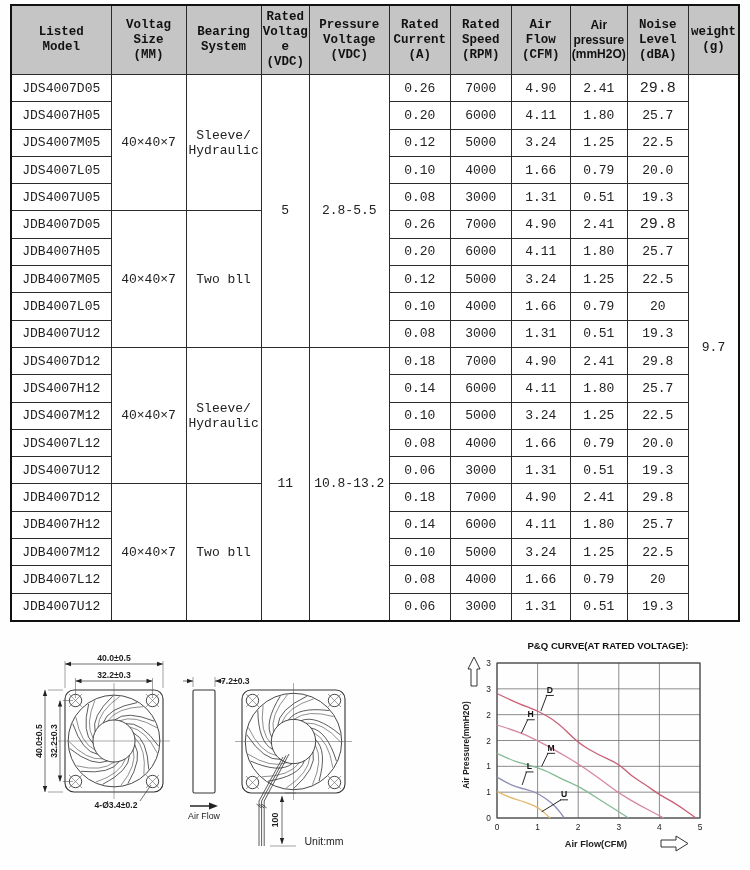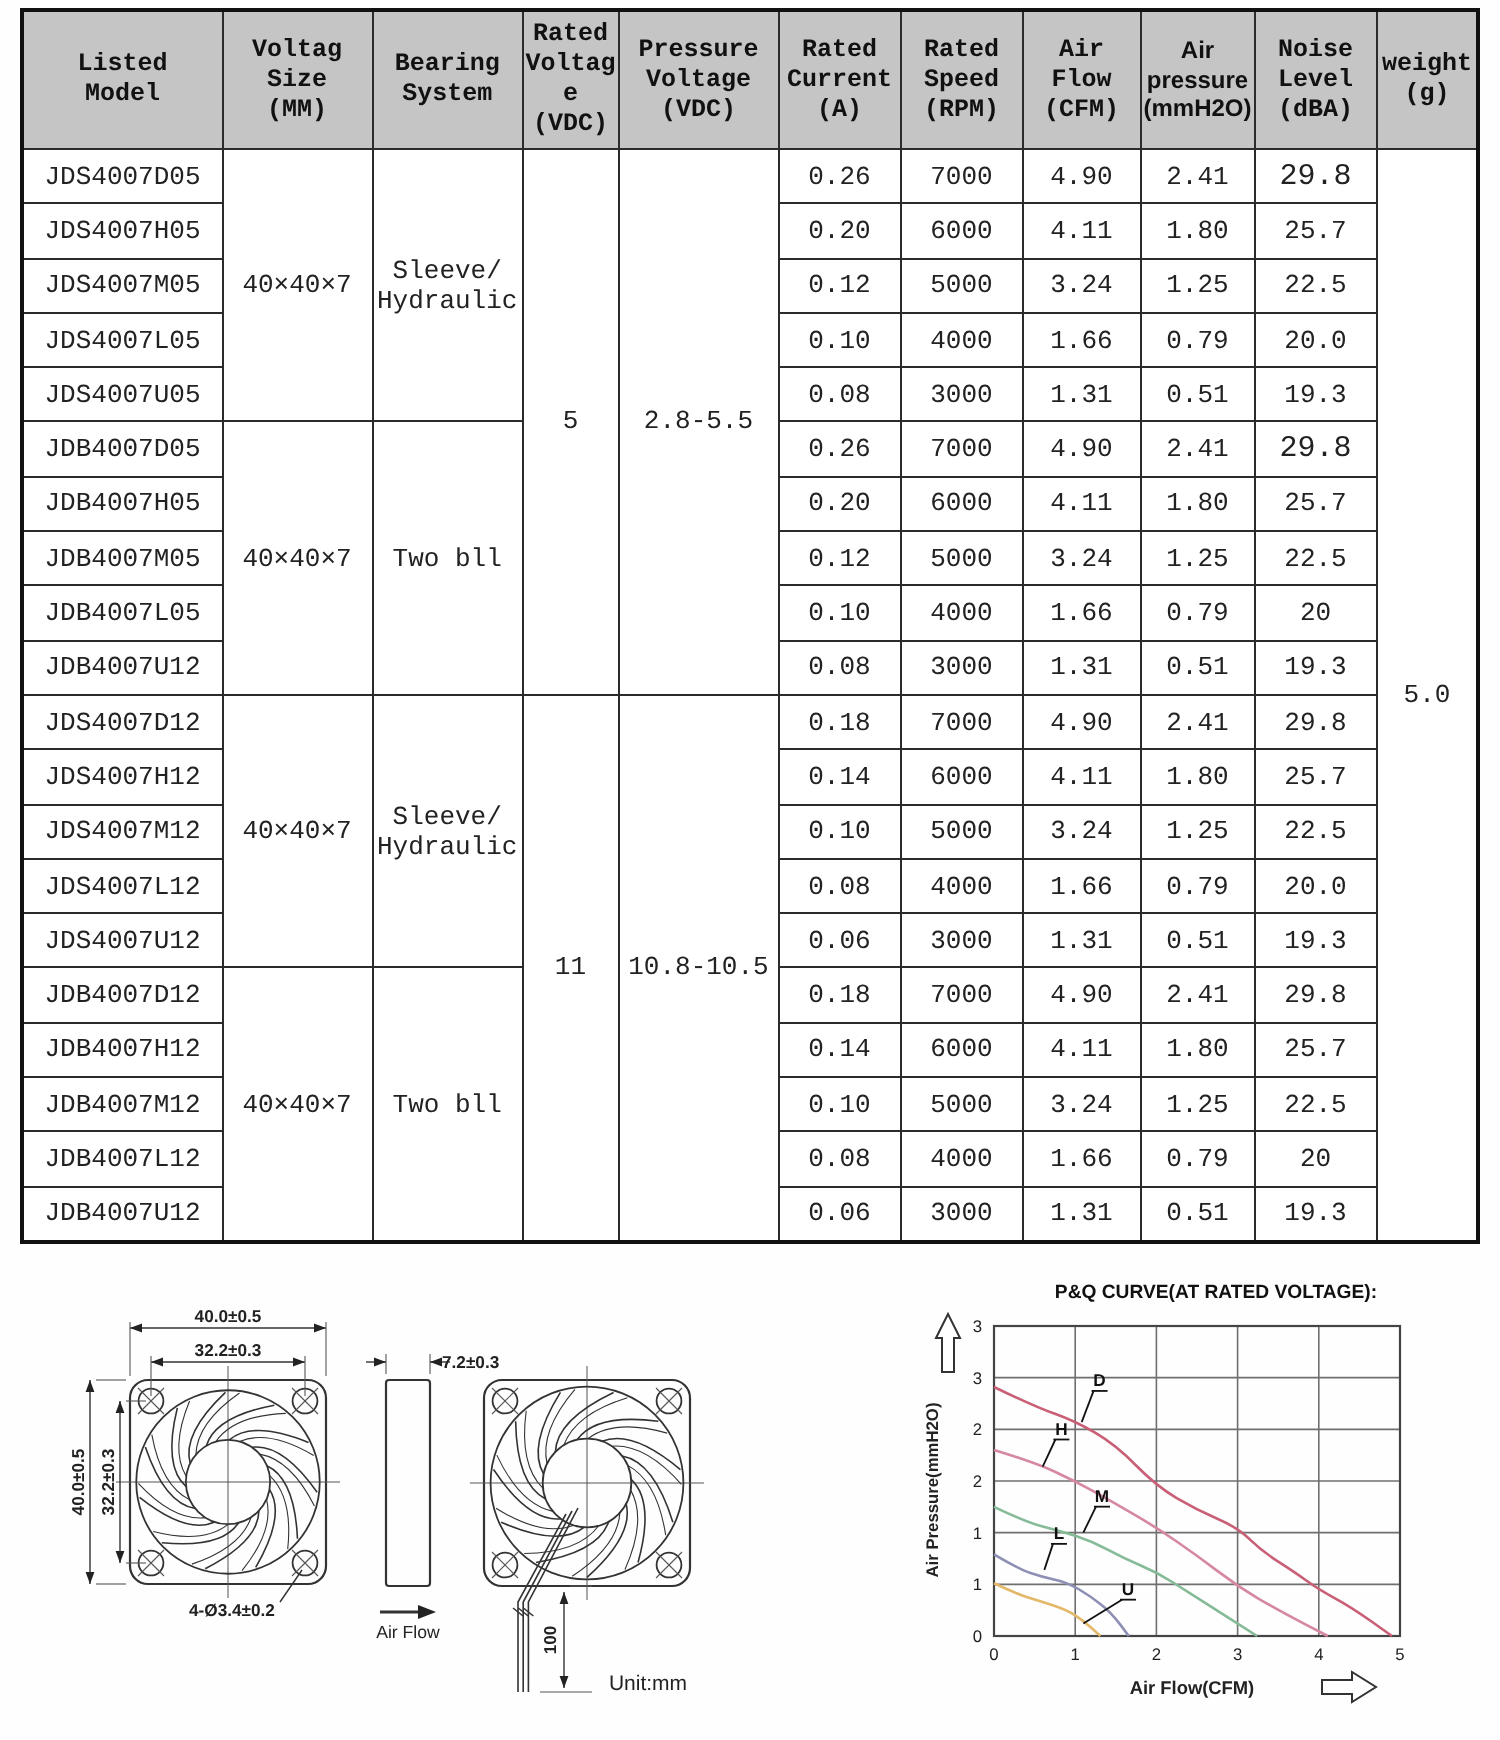--- a/index.html
+++ b/index.html
@@ -77,21 +77,21 @@
           <td rowspan="5">40×40×7</td>
           <td rowspan="5">Sleeve/
 Hydraulic</td>
           <td rowspan="10">5</td>
           <td rowspan="10">2.8-5.5</td>
           <td>0.26</td>
           <td>7000</td>
           <td>4.90</td>
           <td>2.41</td>
           <td class="noise-big">29.8</td>
-          <td rowspan="20">5.0</td>
+          <td rowspan="20">9.7</td>
         </tr>
         <tr>
           <td>JDS4007H05</td>
           <td>0.20</td>
           <td>6000</td>
           <td>4.11</td>
           <td>1.80</td>
           <td>25.7</td>
         </tr>
         <tr>
@@ -159,21 +159,21 @@
           <td>1.31</td>
           <td>0.51</td>
           <td>19.3</td>
         </tr>
         <tr>
           <td>JDS4007D12</td>
           <td rowspan="5">40×40×7</td>
           <td rowspan="5">Sleeve/
 Hydraulic</td>
           <td rowspan="10">11</td>
-          <td rowspan="10">10.8-10.5</td>
+          <td rowspan="10">10.8-13.2</td>
           <td>0.18</td>
           <td>7000</td>
           <td>4.90</td>
           <td>2.41</td>
           <td>29.8</td>
         </tr>
         <tr>
           <td>JDS4007H12</td>
           <td>0.14</td>
           <td>6000</td>

